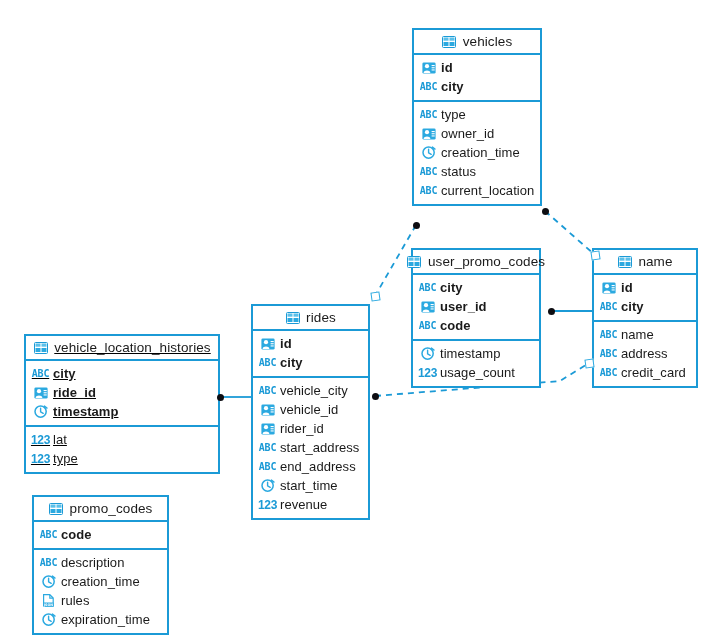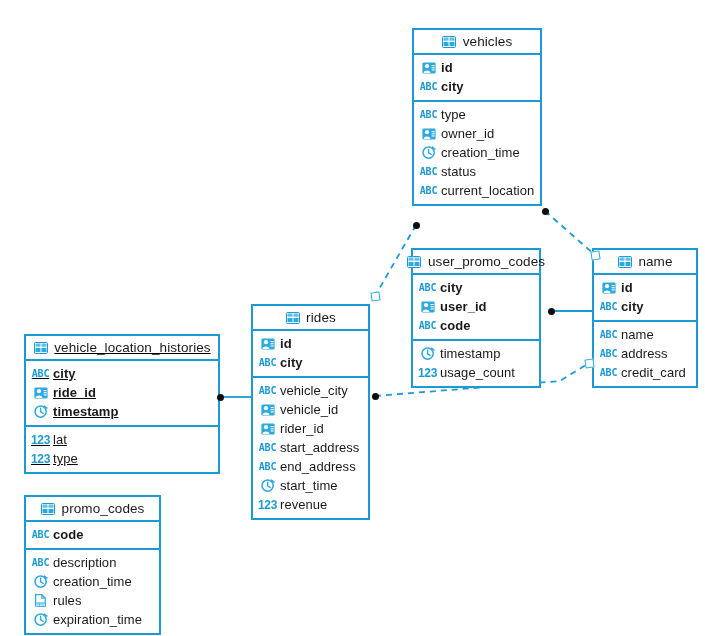--- a/index.html
+++ b/index.html
@@ -434,21 +434,21 @@
           <div class="col-row">
             <span class="icon icon-123">123</span>
             <span class="col-name">lat</span>
           </div>
           <div class="col-row">
             <span class="icon icon-123">123</span>
             <span class="col-name">type</span>
           </div>
         </div>
       </div>
-      <div class="table-node" style="left: 24px; top: 495px; width: 137px;">
+      <div class="table-node" style="left: 32px; top: 495px; width: 137px;">
         <div class="tbl-header">
           <span class="icon">
             <svg width="14" height="12" viewBox="0 0 14 12">
               <rect x="0.5" y="0.5" width="13" height="11" rx="1" fill="#ffffff" stroke="#1b9ad6"></rect>
               <rect x="1.5" y="1.5" width="5" height="3.2" fill="#5bc0ea"></rect>
               <rect x="7.5" y="1.5" width="5" height="3.2" fill="#5bc0ea"></rect>
               <rect x="1.5" y="6" width="5" height="4" fill="#2ba9e0"></rect>
               <rect x="7.5" y="6" width="5" height="4" fill="#2ba9e0"></rect>
             </svg>
           </span>

